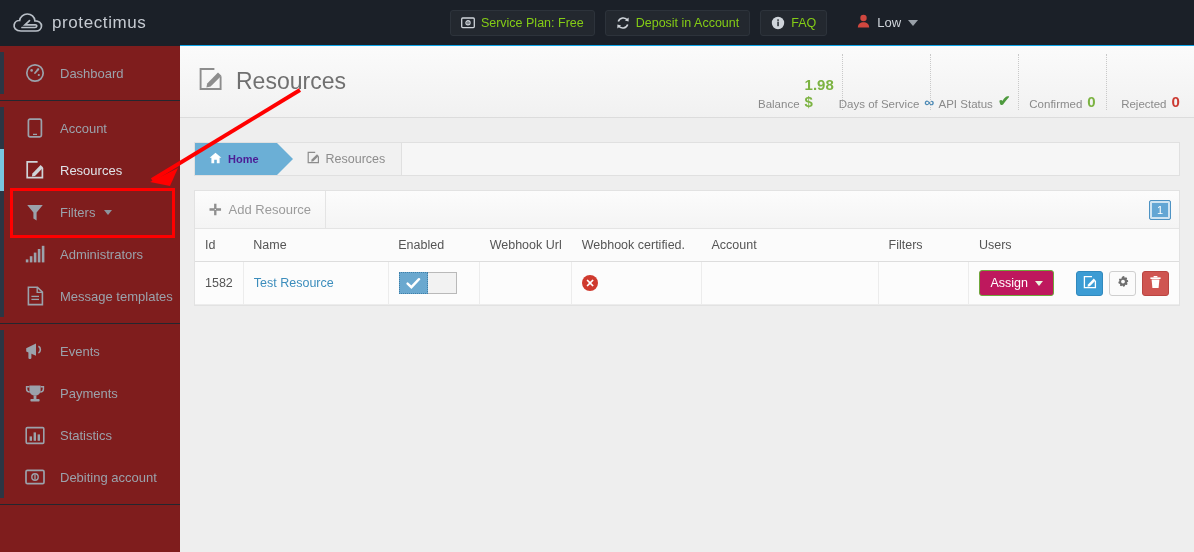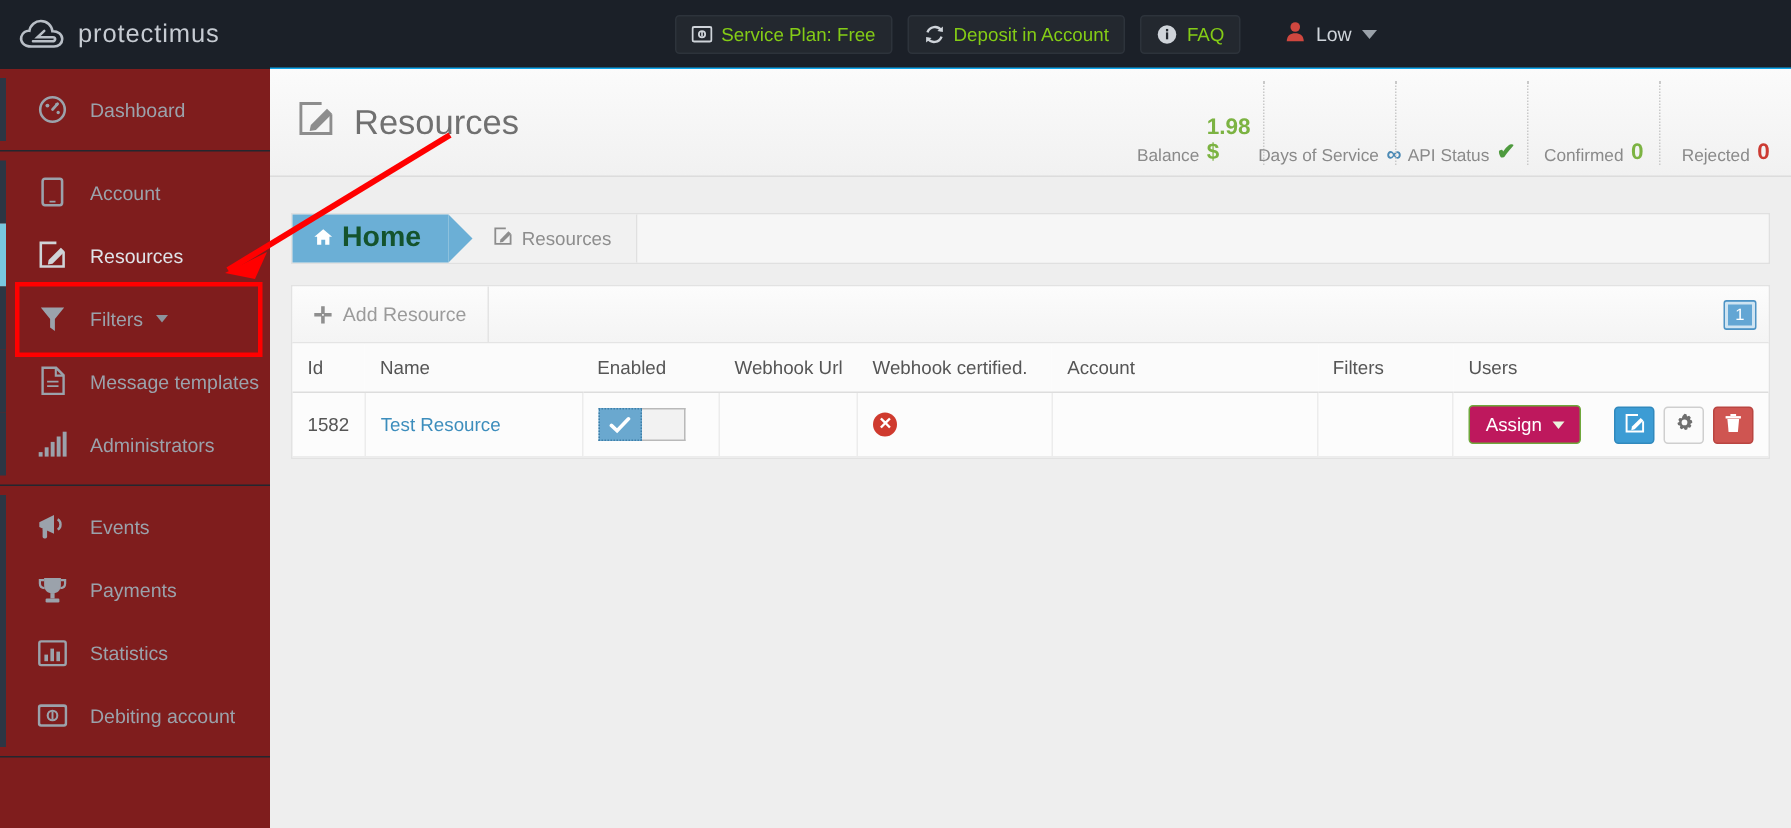--- a/index.html
+++ b/index.html
@@ -105,23 +105,23 @@
   .stat-value.red   { color: #cc3b33; }
   .stat-value.ok    { color: #4e9a3e; font-size: 15px; }
 
   
   .crumb-wrap {
     margin: 24px 14px 0 14px; height: 34px;
     background: #f6f6f6; border: 1px solid #e0e0e0;
     display: flex; align-items: stretch; position: relative;
   }
   .crumb-home {
-    position: relative; background: #6bafd6; color: #14532d;
+    position: relative; background: #6bafd6; color: #4c1d95;
     display: flex; align-items: center; gap: 6px;
-    padding: 0 18px 0 14px; font-size: 19px; font-weight: bold;
+    padding: 0 18px 0 14px; font-size: 11px; font-weight: bold;
     cursor: pointer;
   }
   .crumb-home:after {
     content: ""; position: absolute; right: -16px; top: 0;
     width: 0; height: 0; border-top: 16px solid transparent;
     border-bottom: 16px solid transparent; border-left: 16px solid #6bafd6;
   }
   .crumb-item {
     display: flex; align-items: center; gap: 6px;
     padding: 0 16px 0 30px; font-size: 12.5px; color: #8d8d8d;
@@ -336,42 +336,42 @@
             <polygon points="1.2,2 16.8,2 10.6,9.6 10.6,17.6 7.4,15.4 7.4,9.6" fill="#9ba2ab"></polygon>
           </svg>
         </span>
         <span class="side-label">Filters</span>
         <span class="mini-caret"></span>
       </div>
 
       <div class="side-item">
         <span class="edge"></span>
         <span class="ico">
-          <svg width="17" height="20" viewBox="0 0 17 20">
-            <path d="M1.4 1.2 H10.4 L15.4 6.2 V18.6 H1.4 Z" fill="none" stroke="#9ba2ab" stroke-width="1.6"></path>
-            <path d="M10.2 1.4 V6.4 H15.2" fill="none" stroke="#9ba2ab" stroke-width="1.4"></path>
-            <line x1="4.4" y1="10.4" x2="12" y2="10.4" stroke="#9ba2ab" stroke-width="1.3"></line>
-            <line x1="4.4" y1="13.4" x2="12" y2="13.4" stroke="#9ba2ab" stroke-width="1.3"></line>
-          </svg>
-        </span>
-        <span class="side-label">Message templates</span>
-      </div>
-
-      <div class="side-item">
-        <span class="edge"></span>
-        <span class="ico">
           <svg width="20" height="18" viewBox="0 0 20 18">
             <rect x="0.8" y="14.4" width="2.6" height="3" fill="#9ba2ab"></rect>
             <rect x="4.8" y="11.2" width="2.6" height="6.2" fill="#9ba2ab"></rect>
             <rect x="8.8" y="7.6" width="2.6" height="9.8" fill="#9ba2ab"></rect>
             <rect x="12.8" y="4" width="2.6" height="13.4" fill="#9ba2ab"></rect>
             <rect x="16.8" y="0.8" width="2.6" height="16.6" fill="#9ba2ab"></rect>
           </svg>
         </span>
         <span class="side-label">Administrators</span>
+      </div>
+
+      <div class="side-item">
+        <span class="edge"></span>
+        <span class="ico">
+          <svg width="17" height="20" viewBox="0 0 17 20">
+            <path d="M1.4 1.2 H10.4 L15.4 6.2 V18.6 H1.4 Z" fill="none" stroke="#9ba2ab" stroke-width="1.6"></path>
+            <path d="M10.2 1.4 V6.4 H15.2" fill="none" stroke="#9ba2ab" stroke-width="1.4"></path>
+            <line x1="4.4" y1="10.4" x2="12" y2="10.4" stroke="#9ba2ab" stroke-width="1.3"></line>
+            <line x1="4.4" y1="13.4" x2="12" y2="13.4" stroke="#9ba2ab" stroke-width="1.3"></line>
+          </svg>
+        </span>
+        <span class="side-label">Message templates</span>
       </div>
     </div>
 
     <div class="side-group">
 
       <div class="side-item">
         <span class="edge"></span>
         <span class="ico">
           <svg width="20" height="18" viewBox="0 0 20 18">
             <path d="M1.2 6.2 L11 1.4 L11 13.8 L1.2 9.4 Z" fill="#9ba2ab"></path>

